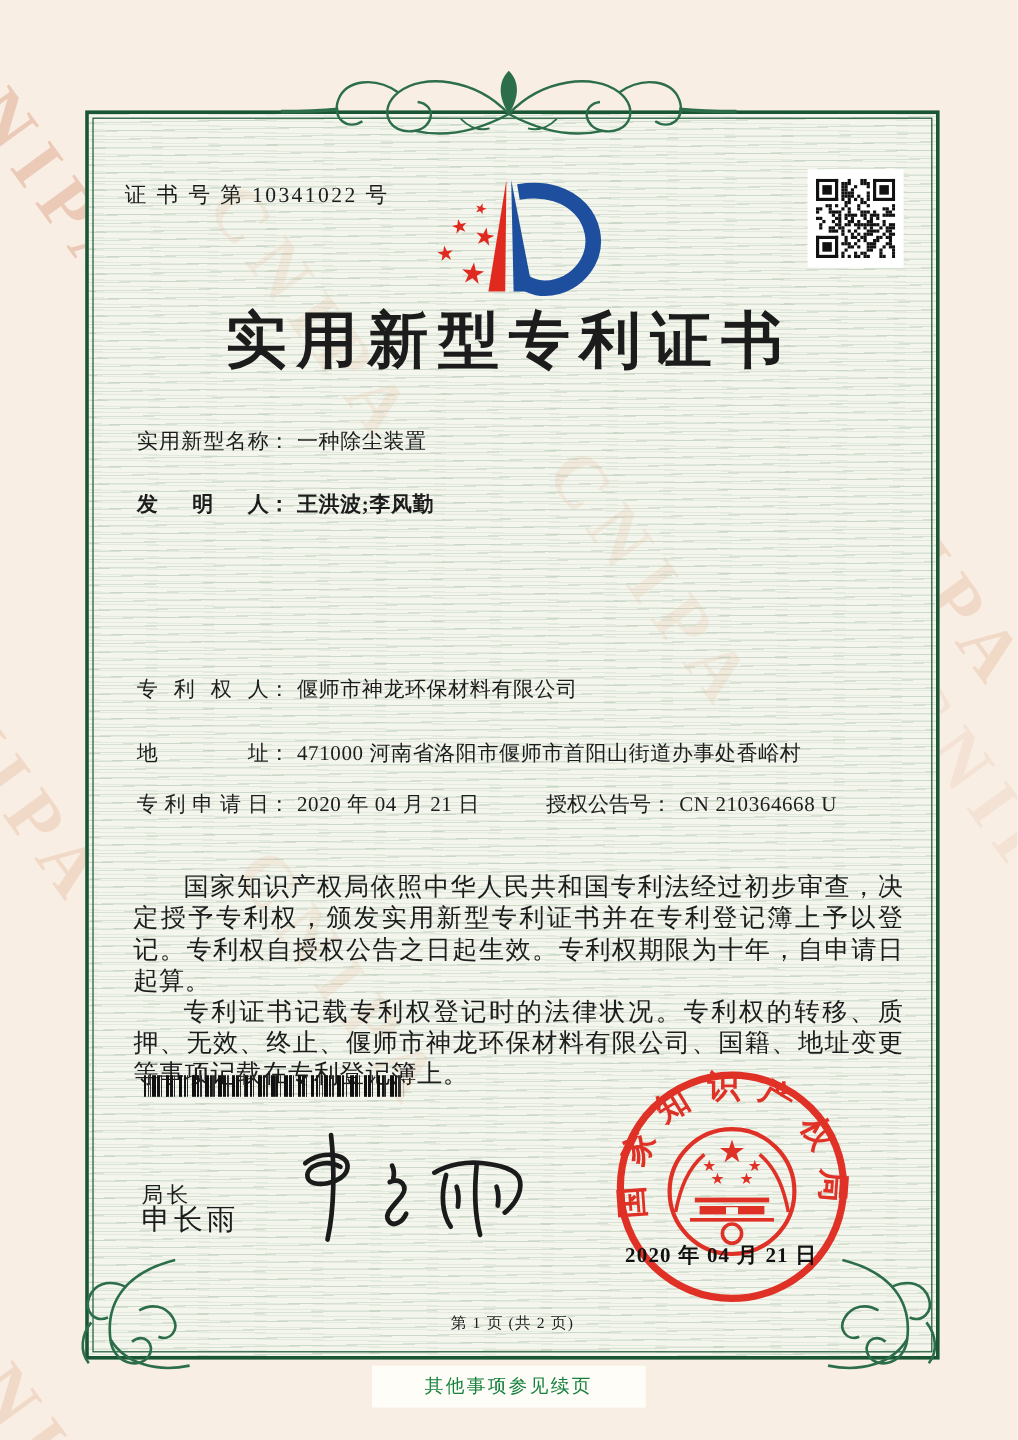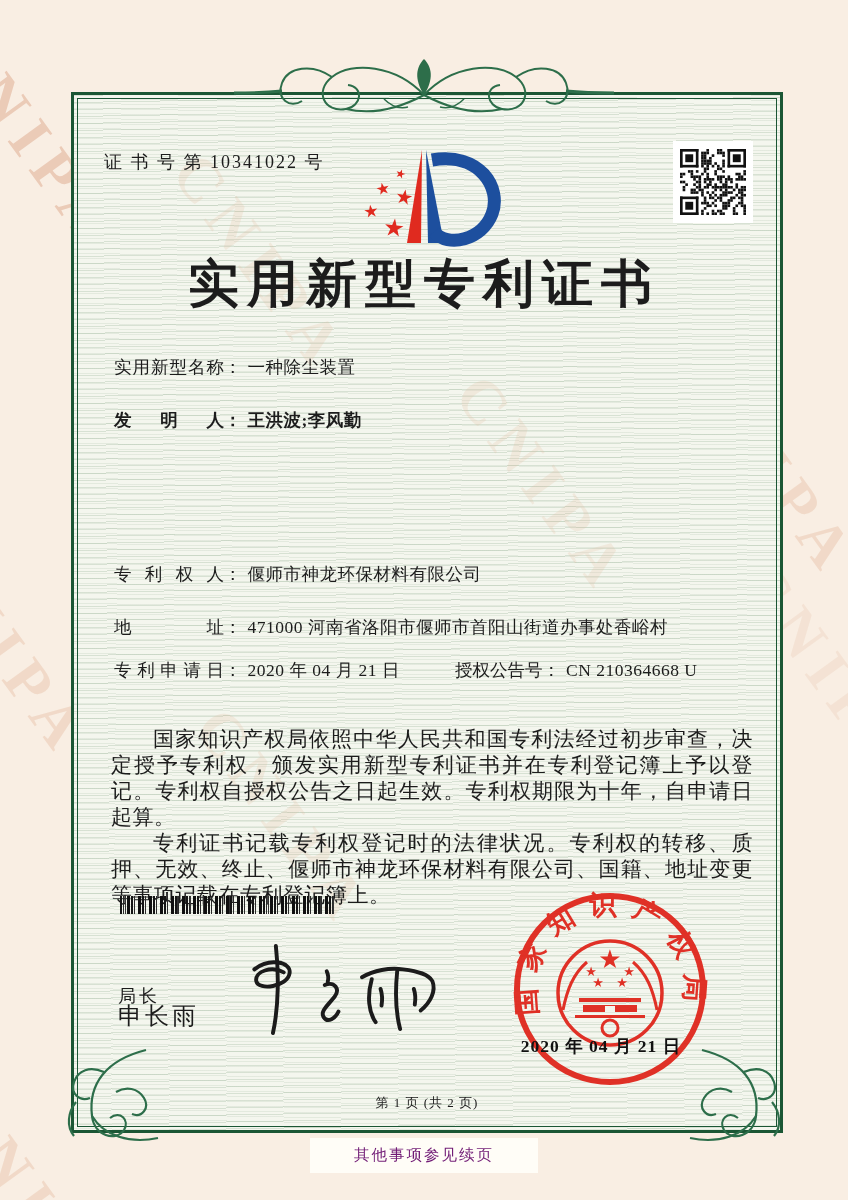--- a/index.html
+++ b/index.html
@@ -50,21 +50,21 @@
   .signature{left:225px;top:936px;}
 
   .seal{left:511px;top:890px;opacity:0.93;}
   .seal-date{left:601px;top:1034px;transform:translateX(-50%);font-size:17.5px;
              letter-spacing:1px;white-space:nowrap;font-weight:bold;color:#111;}
 
   .page-info{left:427px;top:1094px;transform:translateX(-50%);font-size:13px;letter-spacing:1px;}
 
   .note-box{position:absolute;left:424px;top:1138px;transform:translateX(-50%);
     background:#fffdf7;padding:7px 44px;font-size:15.5px;letter-spacing:2px;z-index:5;
-    color:#701a75;white-space:nowrap;}
+    color:#15803d;white-space:nowrap;}
 </style>
 </head>
 <body>
 
 <div class="page">
 
   <div class="wm strong" style="left:-15px;top:15px;">CNIPA</div>
   <div class="wm" style="left:725px;top:345px;">CNIPA</div>
   <div class="wm" style="left:-42px;top:525px;">CNIPA</div>
   <div class="wm" style="left:-12px;top:1078px;">CNIPA</div>

